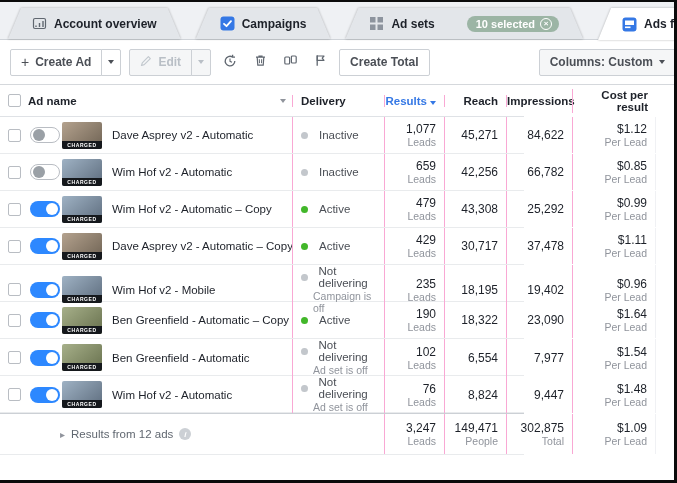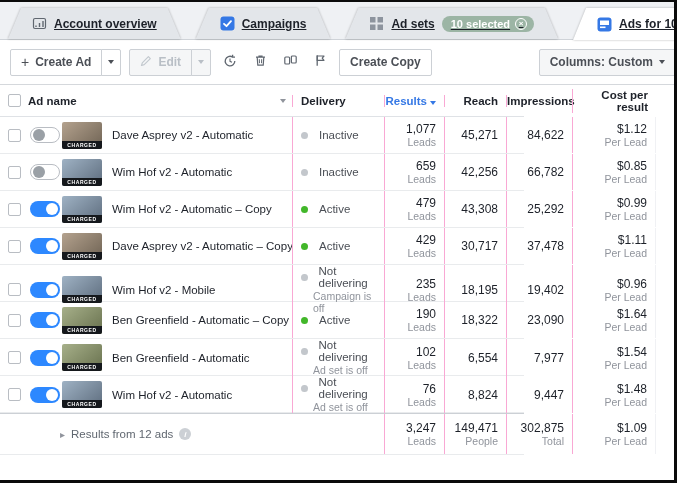--- a/index.html
+++ b/index.html
@@ -6,34 +6,34 @@
   html,body { background:#fff; }
   body { font-family: "Liberation Sans", sans-serif; color:#1d2129; }
   .screen {
     position:relative; width:677px; height:483px; overflow:hidden; background:#fff;
     border-top:2px solid #0b0b0b; border-right:3px solid #0b0b0b; border-bottom:3px solid #0b0b0b;
   }
 
   
   .tabstrip {
     display:flex; align-items:flex-end; height:38px; padding:7px 0 0 8px;
-    background:#eff1f4; border-bottom:1px solid #cfd3d8; white-space:nowrap;text-decoration:underline;
+    background:#eff1f4; border-bottom:1px solid #cfd3d8; white-space:nowrap;
   }
   .tabw { filter: drop-shadow(0 0 1px rgba(0,0,0,.28)); margin-right:15px; flex:0 0 auto; }
   .tabw.active { position:relative; z-index:2; margin-bottom:-1px; }
   .tab {
     display:flex; align-items:center; gap:7px; height:31px; padding:0 24px;
     background:#e3e6ea; font-size:12px; font-weight:bold; color:#1d2129; cursor:pointer;
     clip-path: polygon(13px 0, calc(100% - 13px) 0, 100% 100%, 0 100%);
   }
   .tabw.active .tab { background:#fff; height:32px; }
   .ticon { display:inline-flex; width:15px; height:15px; }
   .badge {
     display:inline-flex; align-items:center; gap:5px; background:#9cb5a5; color:#fff;
-    border-radius:10px; padding:2px 7px 2px 9px; font-size:11px; font-weight:bold; cursor:pointer;
+    border-radius:10px; padding:2px 7px 2px 9px; font-size:11px; font-weight:bold; cursor:pointer;margin-left:25px;
   }
   .badge-x {
     width:12px; height:12px; border:1px solid #fff; border-radius:50%;
     display:inline-flex; align-items:center; justify-content:center;
     font-size:8px; line-height:1; font-weight:bold;
   }
 
   
   .toolbar { display:flex; align-items:center; gap:8px; height:45px; padding:0 10px; background:#fff; border-bottom:1px solid #d5d8dc; }
   .btn {
@@ -214,21 +214,21 @@
     <button class="toolbtn">
       <span>
         <svg width="13" height="13" viewBox="0 0 13 13">
             <line x1="3.2" y1="1.2" x2="3.2" y2="11.8" stroke="#606770" stroke-width="1.3"></line>
             <path d="M3.2 2 H10 L8.2 4.2 L10 6.4 H3.2 Z" fill="none" stroke="#606770" stroke-width="1.2" stroke-linejoin="round"></path>
           </svg>
       </span>
     </button>
 
     <button class="btn">
-      <span>Create Copy</span>
+      <span>Create Total</span>
     </button>
 
     <button class="btn gray columns-btn">
       <span>Columns: Custom</span>
       <span class="caret"></span>
     </button>
   </div>
 
   <div class="table">
     <div class="thead">

